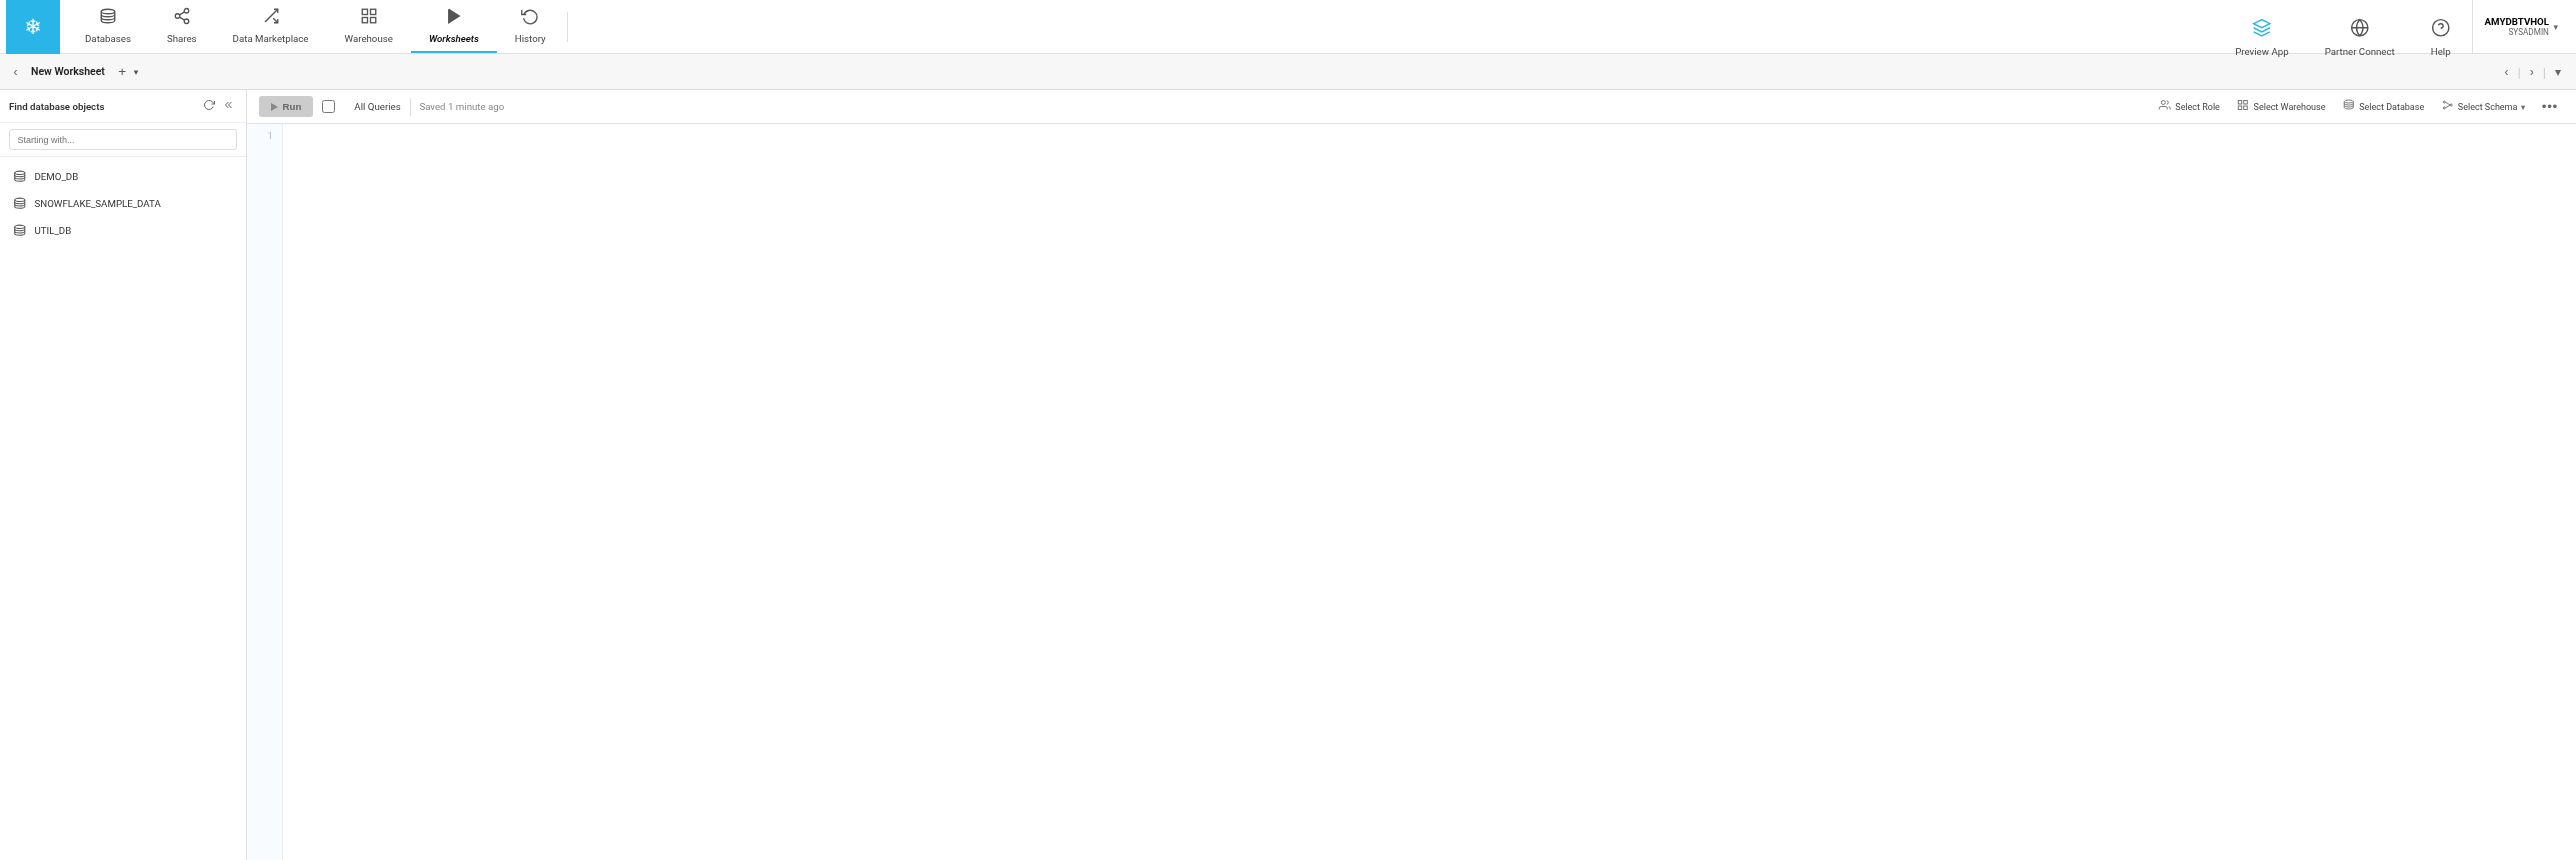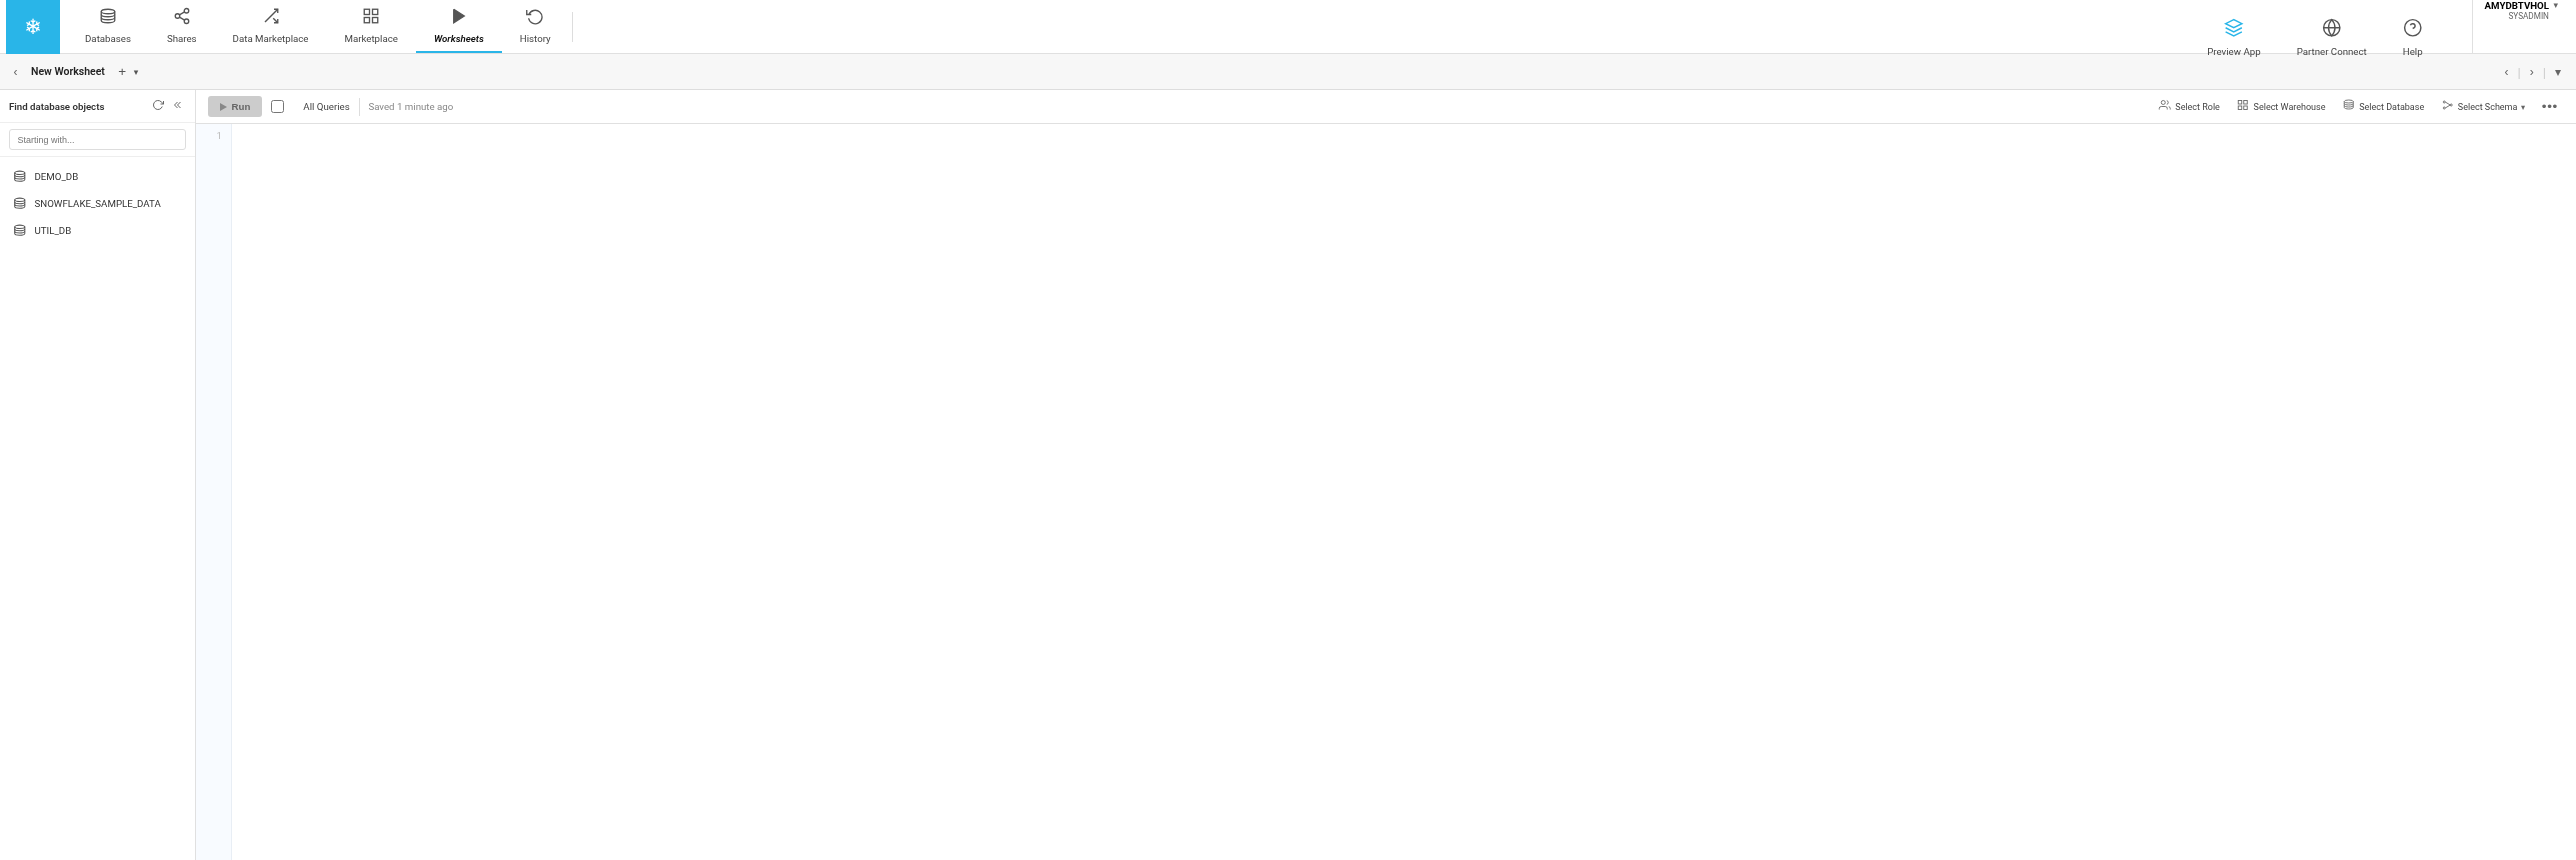--- a/index.html
+++ b/index.html
@@ -80,27 +80,26 @@
       height: 54px;
       cursor: pointer;
       color: #444;
       font-size: 9.7px;
       gap: 4.5px;
       margin-top: 22px;
     }
     .nav-right-item .nav-icon { font-size: 16.5px; }
     .user-area {
       display: flex;
-      align-items: flex-start;
+      align-items: center;
       padding: 0 12px;
       height: 54px;
       cursor: pointer;
       border-left: 0.7px solid #e0e0e0;
       gap: 4.5px;
-      margin-left: 28px;
     }
     .user-info { display: flex; flex-direction: column; align-items: flex-end; }
     .user-name { font-weight: 700; font-size: 9.7px; }
     .user-role { font-size: 8.2px; color: #666; }
     .chevron-down { font-size: 9px; color: #666; }
 
     
     .worksheet-bar {
       display: flex;
       align-items: center;
@@ -154,21 +153,21 @@
     }
 
     
     .main-layout {
       display: flex;
       height: calc(100vh - 90px);
     }
 
     
     .sidebar {
-      width: 196px;
+      width: 247px;
       border-right: 0.7px solid #e0e0e0;
       background: #fff;
       display: flex;
       flex-direction: column;
       flex-shrink: 0;
     }
     .sidebar-header {
       display: flex;
       align-items: center;
       justify-content: space-between;
@@ -379,21 +378,21 @@
 
     <div class="nav-item">
       <span class="nav-icon">
         <svg width="18" height="18" viewBox="0 0 24 24" fill="none" stroke="#555" stroke-width="1.8">
           <rect x="3" y="3" width="7" height="7"></rect>
           <rect x="14" y="3" width="7" height="7"></rect>
           <rect x="14" y="14" width="7" height="7"></rect>
           <rect x="3" y="14" width="7" height="7"></rect>
         </svg>
       </span>
-      <span>Marketplace</span>
+      <span>Warehouse</span>
     </div>
 
     <div class="nav-item active">
       <span class="nav-icon">
         <svg width="18" height="18" viewBox="0 0 24 24" fill="none" stroke="#111" stroke-width="1.8">
           <polyline points="5 3 19 12 5 21 5 3" fill="#555" stroke="#555"></polyline>
         </svg>
       </span>
       <span>Worksheets</span>
     </div>

